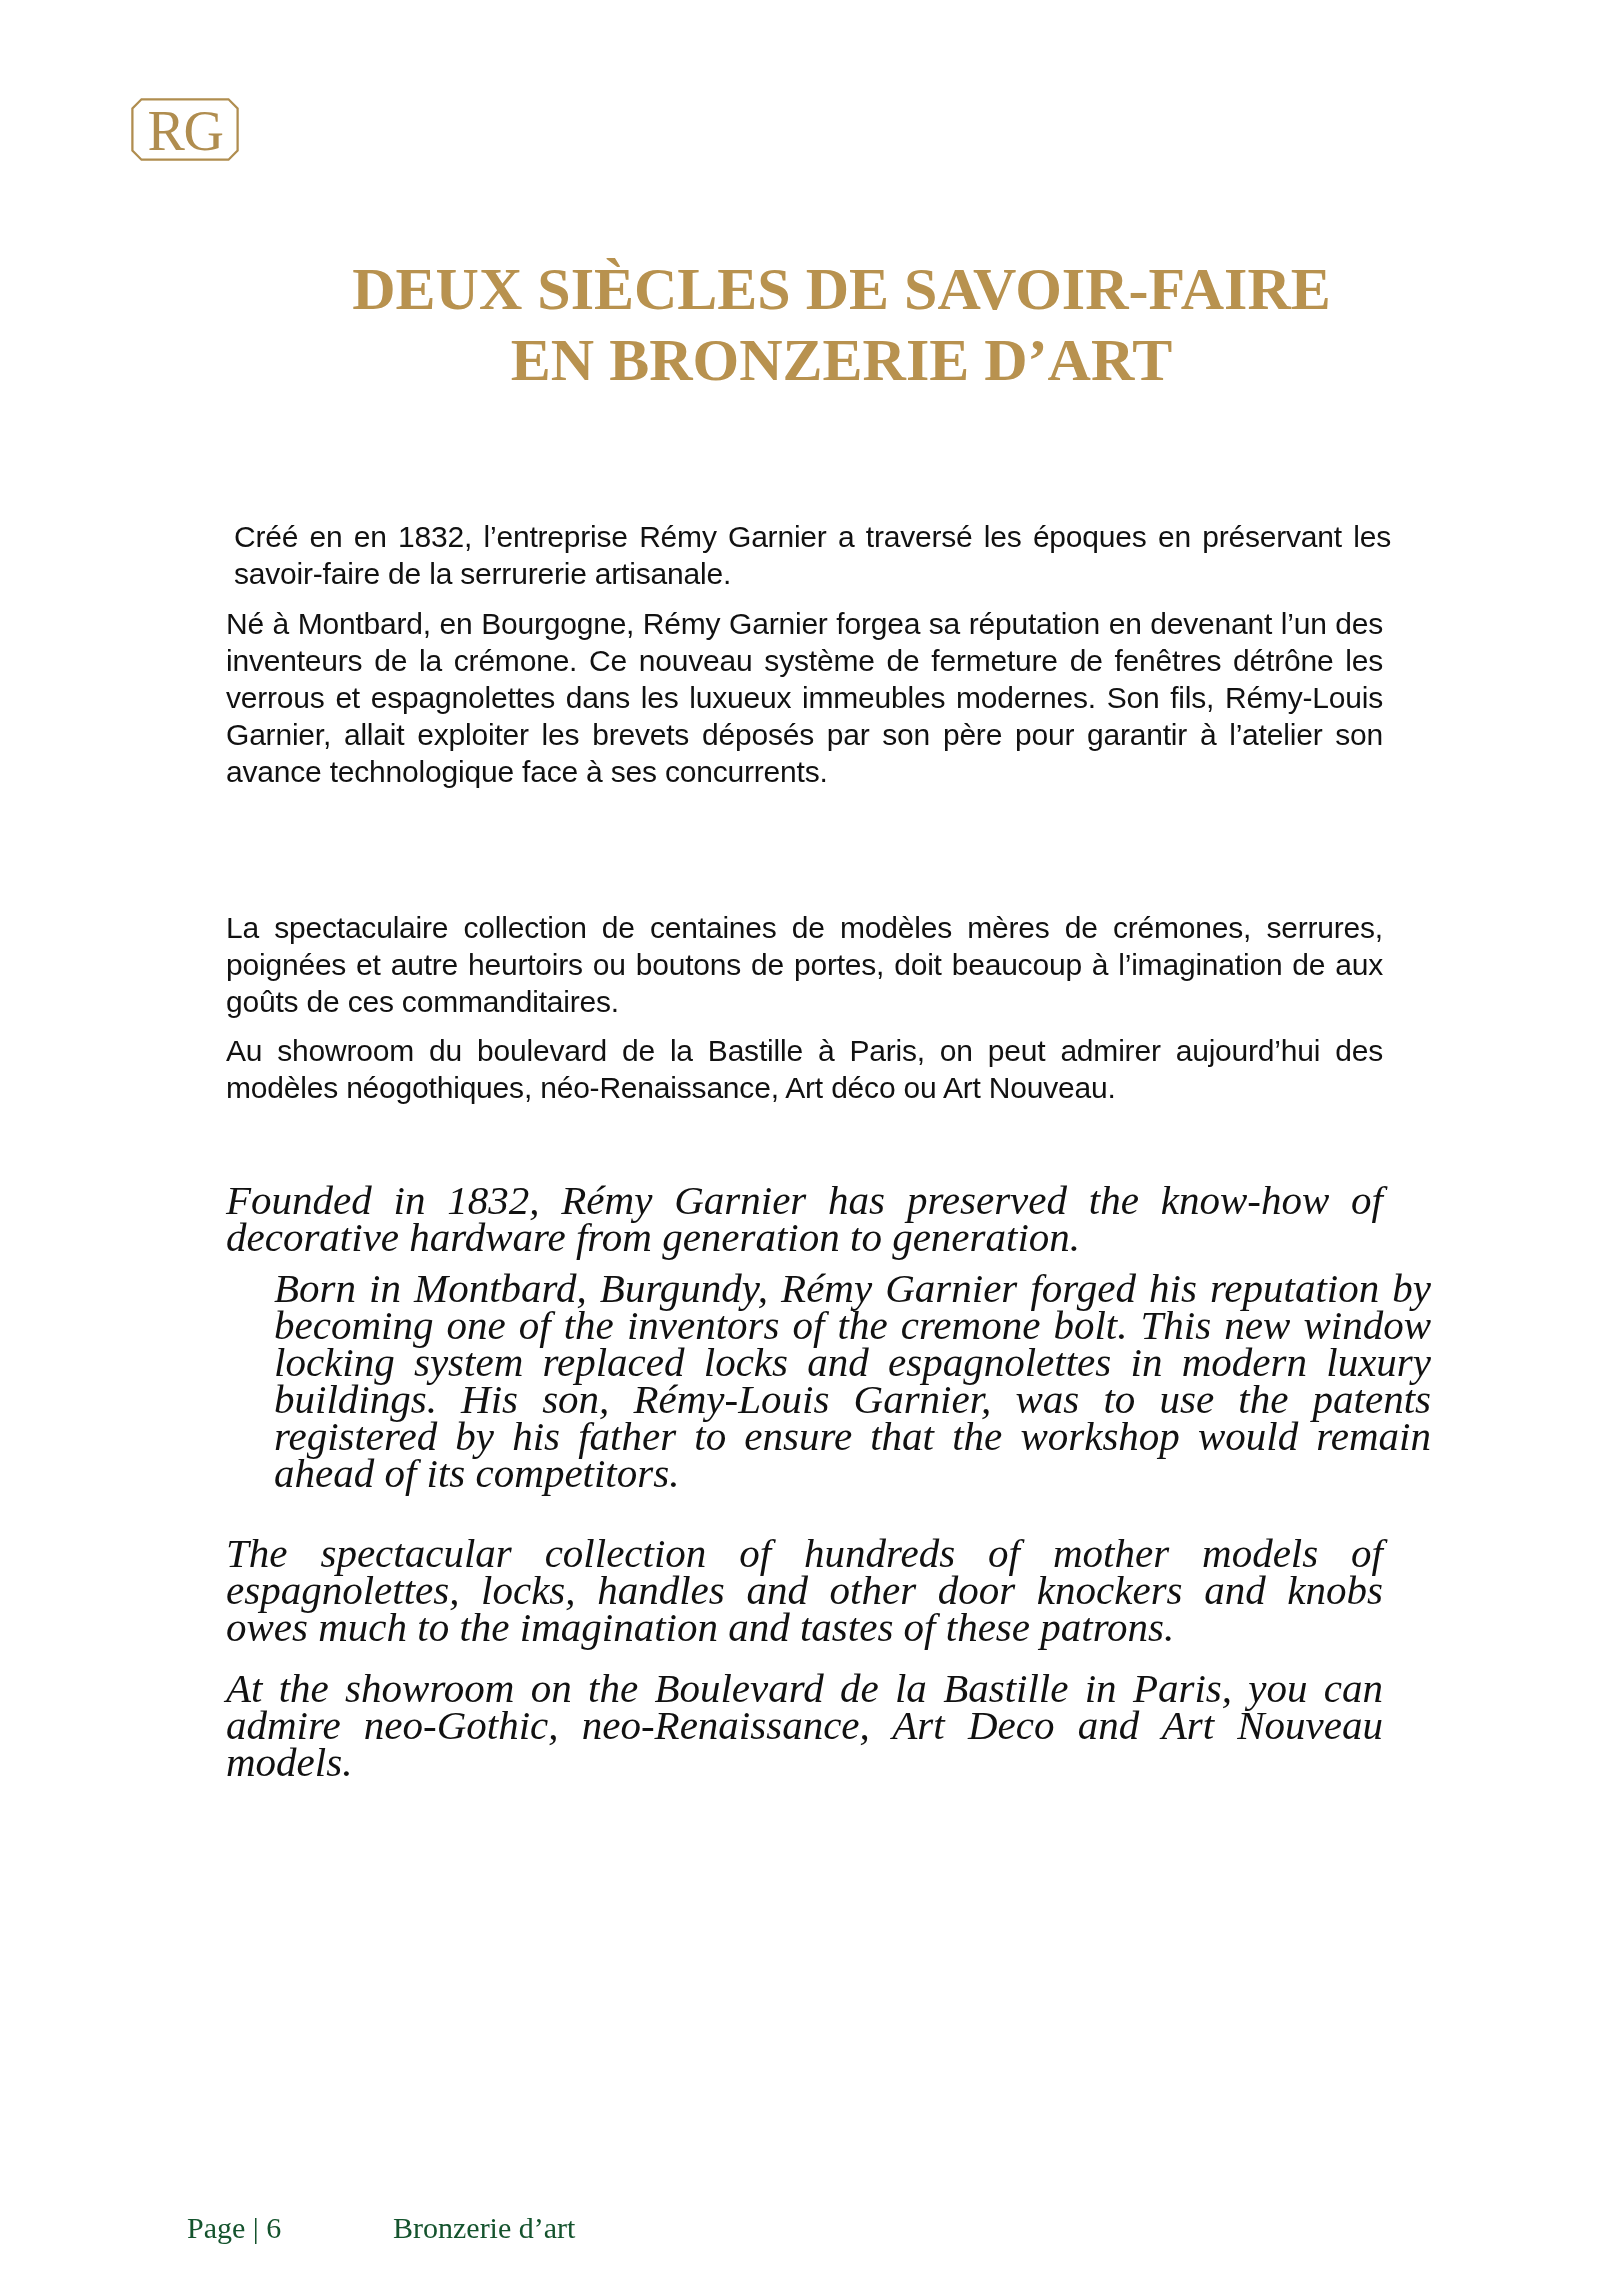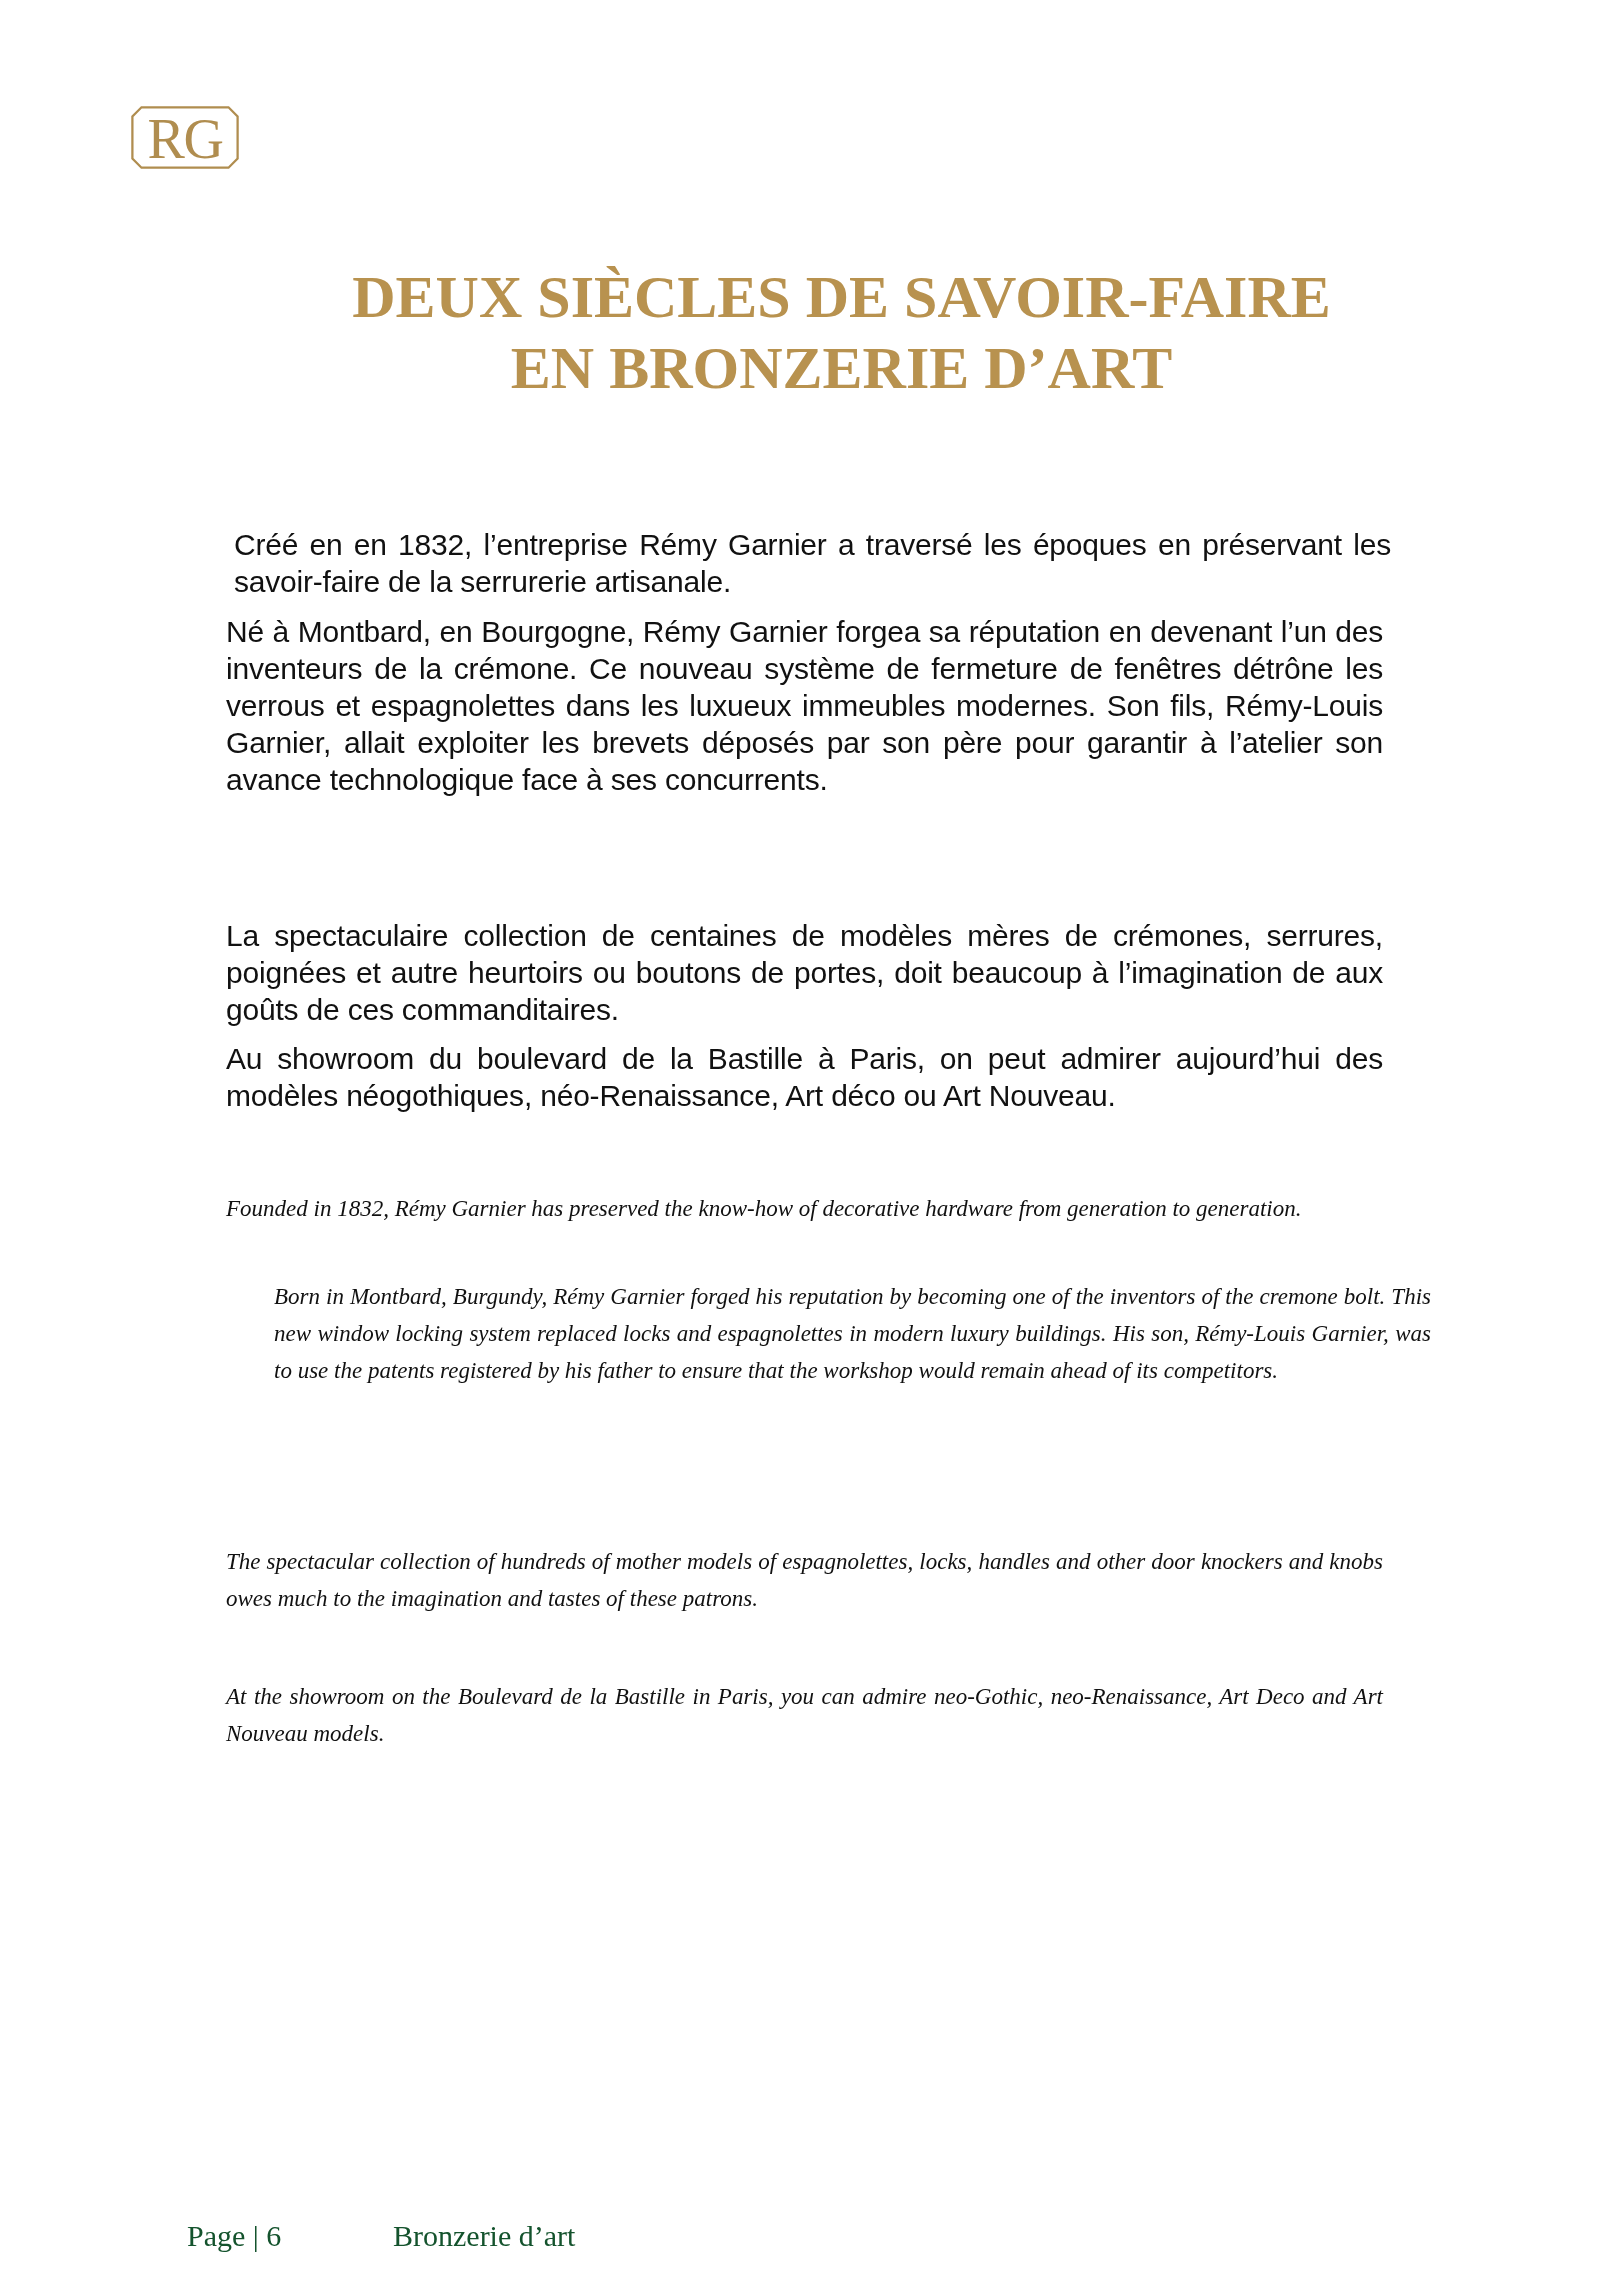--- a/index.html
+++ b/index.html
@@ -1,17 +1,17 @@
 <!DOCTYPE html>
 <html style="font-size:10.4px"><head>
 <meta charset="utf-8">
 <style>
   html, body { margin: 0; padding: 0; background: #ffffff; }
   body { width: 1623px; height: 2295px; position: relative; overflow: hidden; }
-  .page { position: absolute; left: 0; top: 16px; width: 1623px; height: 1972px; background: #ffffff; }
+  .page { position: absolute; left: 0; top: 8px; width: 1623px; height: 1972px; background: #ffffff; }
 
   .logo {
     position: absolute; left: 131px; top: 90px; width: 108px; height: 63px;
   }
   .logo svg { position: absolute; left: 0; top: 0; }
   .logo-text {
     position: absolute; left: 0; top: 0; width: 108px; height: 63px;
     display: flex; align-items: center; justify-content: center;
     font-family: "Liberation Serif", "DejaVu Serif", serif;
     font-size: 56px; line-height: 1; color: #B08D4F; letter-spacing: -1.3px;
@@ -34,21 +34,21 @@
     text-align: justify; text-align-last: left;
     color: #111111;
   }
   .fr {
     font-family: "Liberation Sans", "DejaVu Sans", sans-serif;
     font-size: 30px; line-height: 37px; letter-spacing: -0.2px;
   }
   .en {
     font-family: "Liberation Serif", "DejaVu Serif", serif;
     font-style: italic;
-    font-size: 23px; line-height: 37px;
+    font-size: 41px; line-height: 37px;
   }
 
   .footer {
     position: absolute; top: 2200px; left: 0; width: 1623px; height: 39px;
     font-family: "Liberation Serif", "DejaVu Serif", serif;
     font-size: 30px; line-height: 39px; color: #14532d;
   }
   .footer .page-num { position: absolute; left: 187px; top: 0; }
   .footer .section { position: absolute; left: 393px; top: 0; }
 </style>

